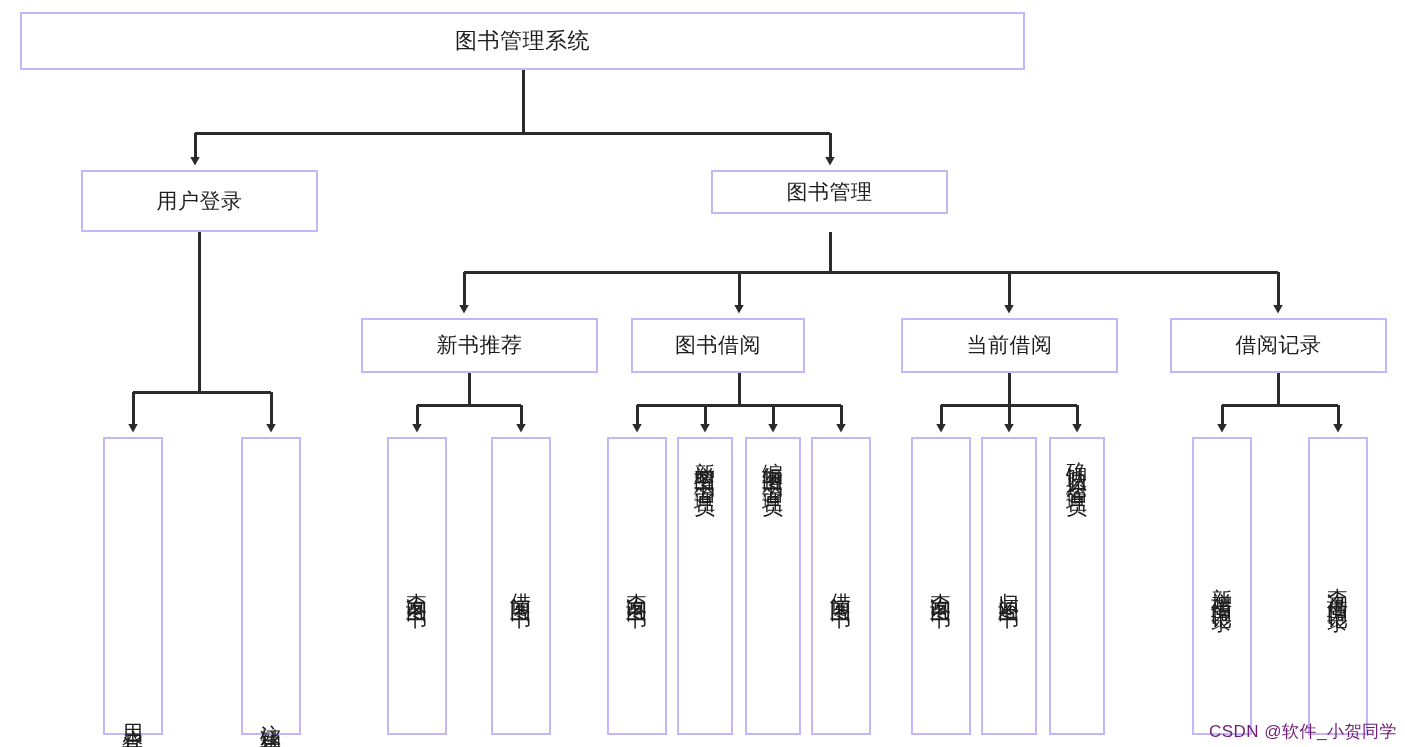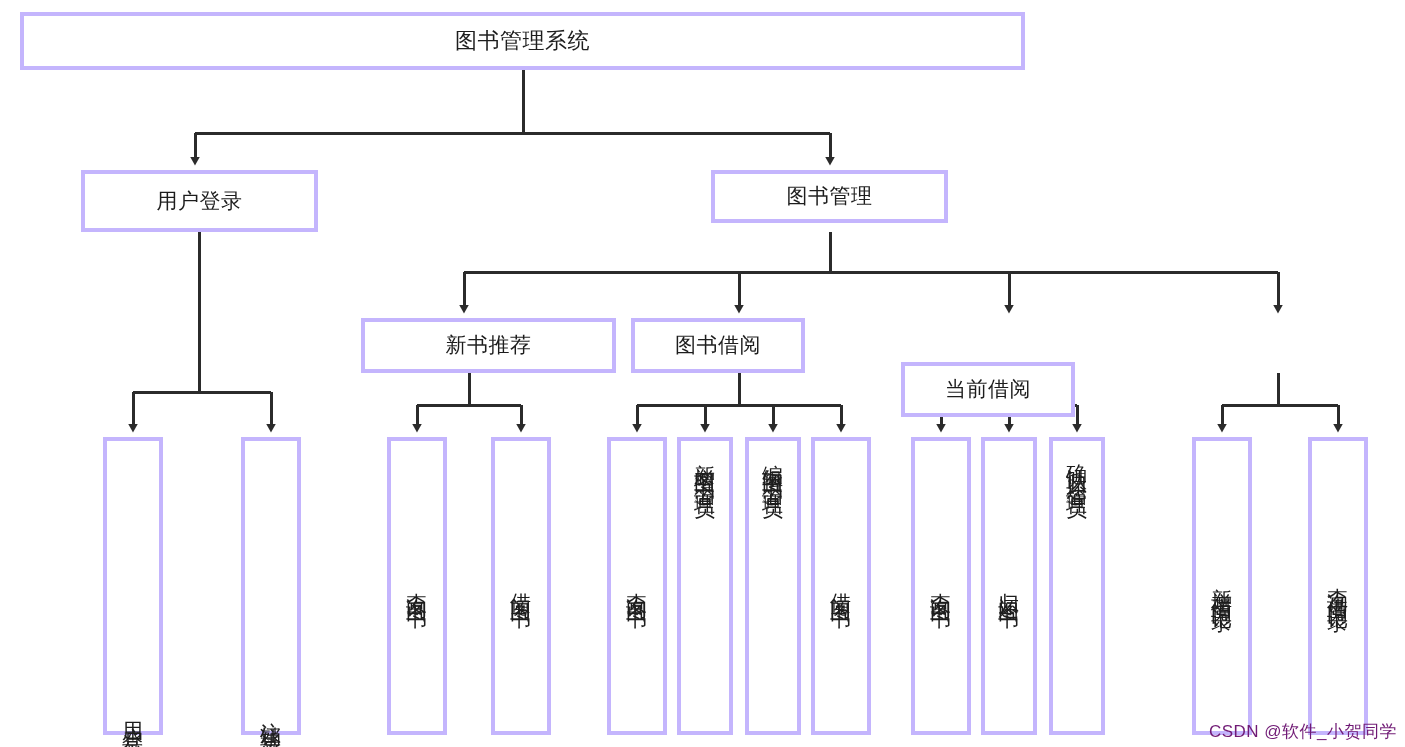--- a/index.html
+++ b/index.html
@@ -23,21 +23,21 @@
     left: 0;
     top: 0;
     width: 1405px;
     height: 747px;
     pointer-events: none;
   }
   .node {
     position: absolute;
     box-sizing: border-box;
     background: #ffffff;
-    border: 4px solid #c4b5fd;
+    border: 2px solid #c4b5fd;
     display: flex;
     align-items: center;
     justify-content: center;
     color: #1d1d1d;
     z-index: 2;
   }
   .node .node-label {
     display: block;
     line-height: 1.18;
     letter-spacing: 0.5px;
@@ -140,36 +140,39 @@
   </svg>
 
   <div class="node horiz root" style="left:20px; top:12px; width:1005px; height:58px;">
     <span class="node-label">图书管理系统</span>
   </div>
 
   <div class="node horiz" style="left:81px; top:170px; width:237px; height:62px;">
     <span class="node-label">用户登录</span>
   </div>
 
-  <div class="node horiz" style="left:711px; top:170px; width:237px; height:53px;">
+  <div class="node horiz" style="left:711px; top:170px; width:237px; height:44px;">
     <span class="node-label">图书管理</span>
   </div>
 
-  <div class="node horiz" style="left:361px; top:318px; width:255px; height:55px;">
+  <div class="node horiz" style="left:361px; top:318px; width:237px; height:55px;">
     <span class="node-label">新书推荐</span>
   </div>
 
   <div class="node horiz" style="left:631px; top:318px; width:174px; height:55px;">
     <span class="node-label">图书借阅</span>
   </div>
 
-  <div class="node horiz" style="left:901px; top:318px; width:174px; height:55px;margin-top:44px;">
+  <div class="node horiz" style="left:901px; top:318px; width:217px; height:55px;">
     <span class="node-label">当前借阅</span>
   </div>
 
+  <div class="node horiz" style="left:1170px; top:318px; width:217px; height:55px;">
+    <span class="node-label">借阅记录</span>
+  </div>
 
   <div class="node vert align-bottom" style="left:103px; top:437px; width:60px; height:298px;">
     <span class="node-label">用户登录</span>
   </div>
 
   <div class="node vert align-bottom" style="left:241px; top:437px; width:60px; height:298px;">
     <span class="node-label">注销登录</span>
   </div>
 
   <div class="node vert" style="left:387px; top:437px; width:60px; height:298px;">

